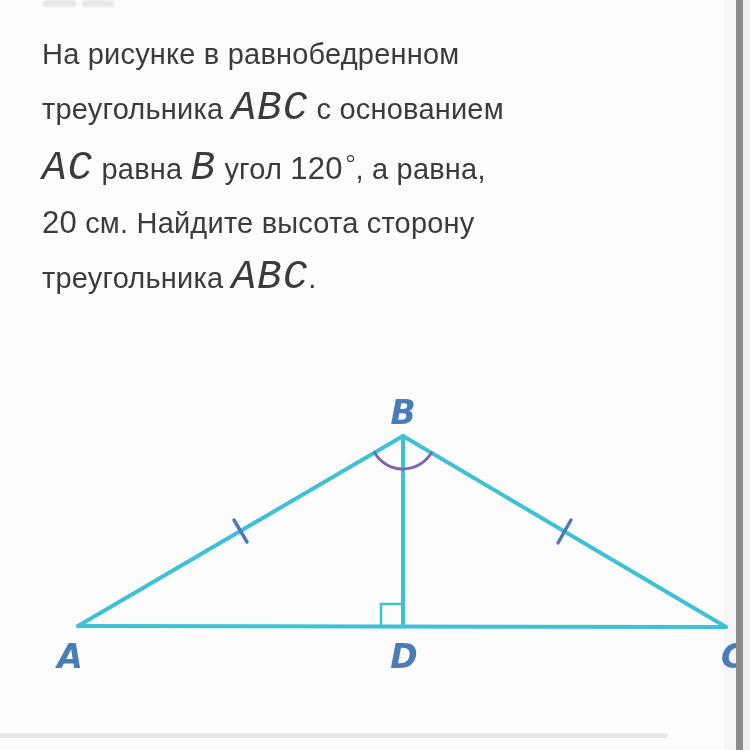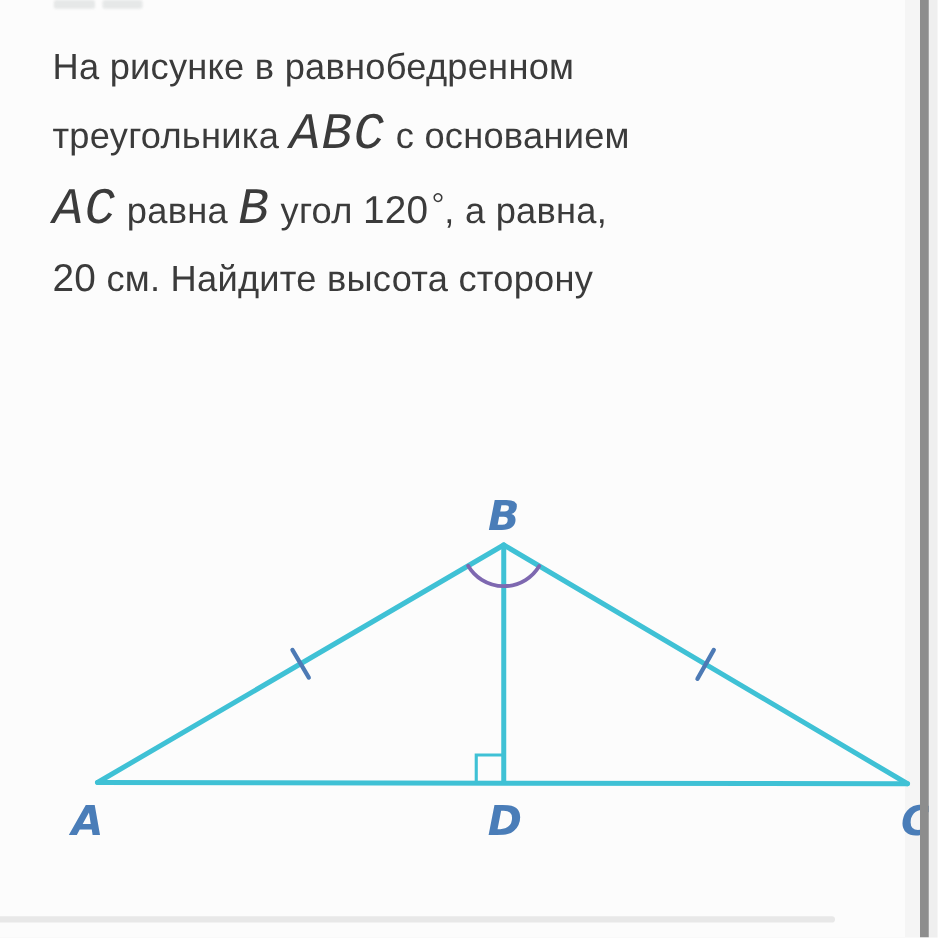--- a/index.html
+++ b/index.html
@@ -80,20 +80,21 @@
 <div class="page">
 
   <div class="remnant r1"></div>
   <div class="remnant r2"></div>
 
   <div class="problem">
     <div class="line"><span class="ru">На рисунке в равнобедренном</span></div>
     <div class="line"><span class="ru">треугольника </span><span class="m">ABC</span><span class="ru"> с основанием</span></div>
     <div class="line"><span class="m">AC</span><span class="ru"> равна </span><span class="m">B</span><span class="ru"> угол </span><span class="n">120</span><span class="deg">°</span><span class="ru">, а равна,</span></div>
     <div class="line"><span class="n">20</span><span class="ru"> см. Найдите высота сторону</span></div>
+    <div class="line"><span class="ru">треугольника </span><span class="m">ABC</span><span class="ru">.</span></div>
   </div>
 
   <svg class="diagram" viewBox="0 0 750 750">
 
     <line x1="78" y1="626" x2="726" y2="627" stroke-width="4" stroke-linecap="round" stroke="#3fc1d5"></line>
     <line x1="78" y1="626" x2="403" y2="436" stroke-width="4" stroke-linecap="round" stroke="#3fc1d5"></line>
     <line x1="403" y1="436" x2="726" y2="627" stroke-width="4" stroke-linecap="round" stroke="#3fc1d5"></line>
 
     <line x1="403" y1="436" x2="403" y2="626" stroke-width="4" stroke-linecap="round" stroke="#3fc1d5"></line>
 

